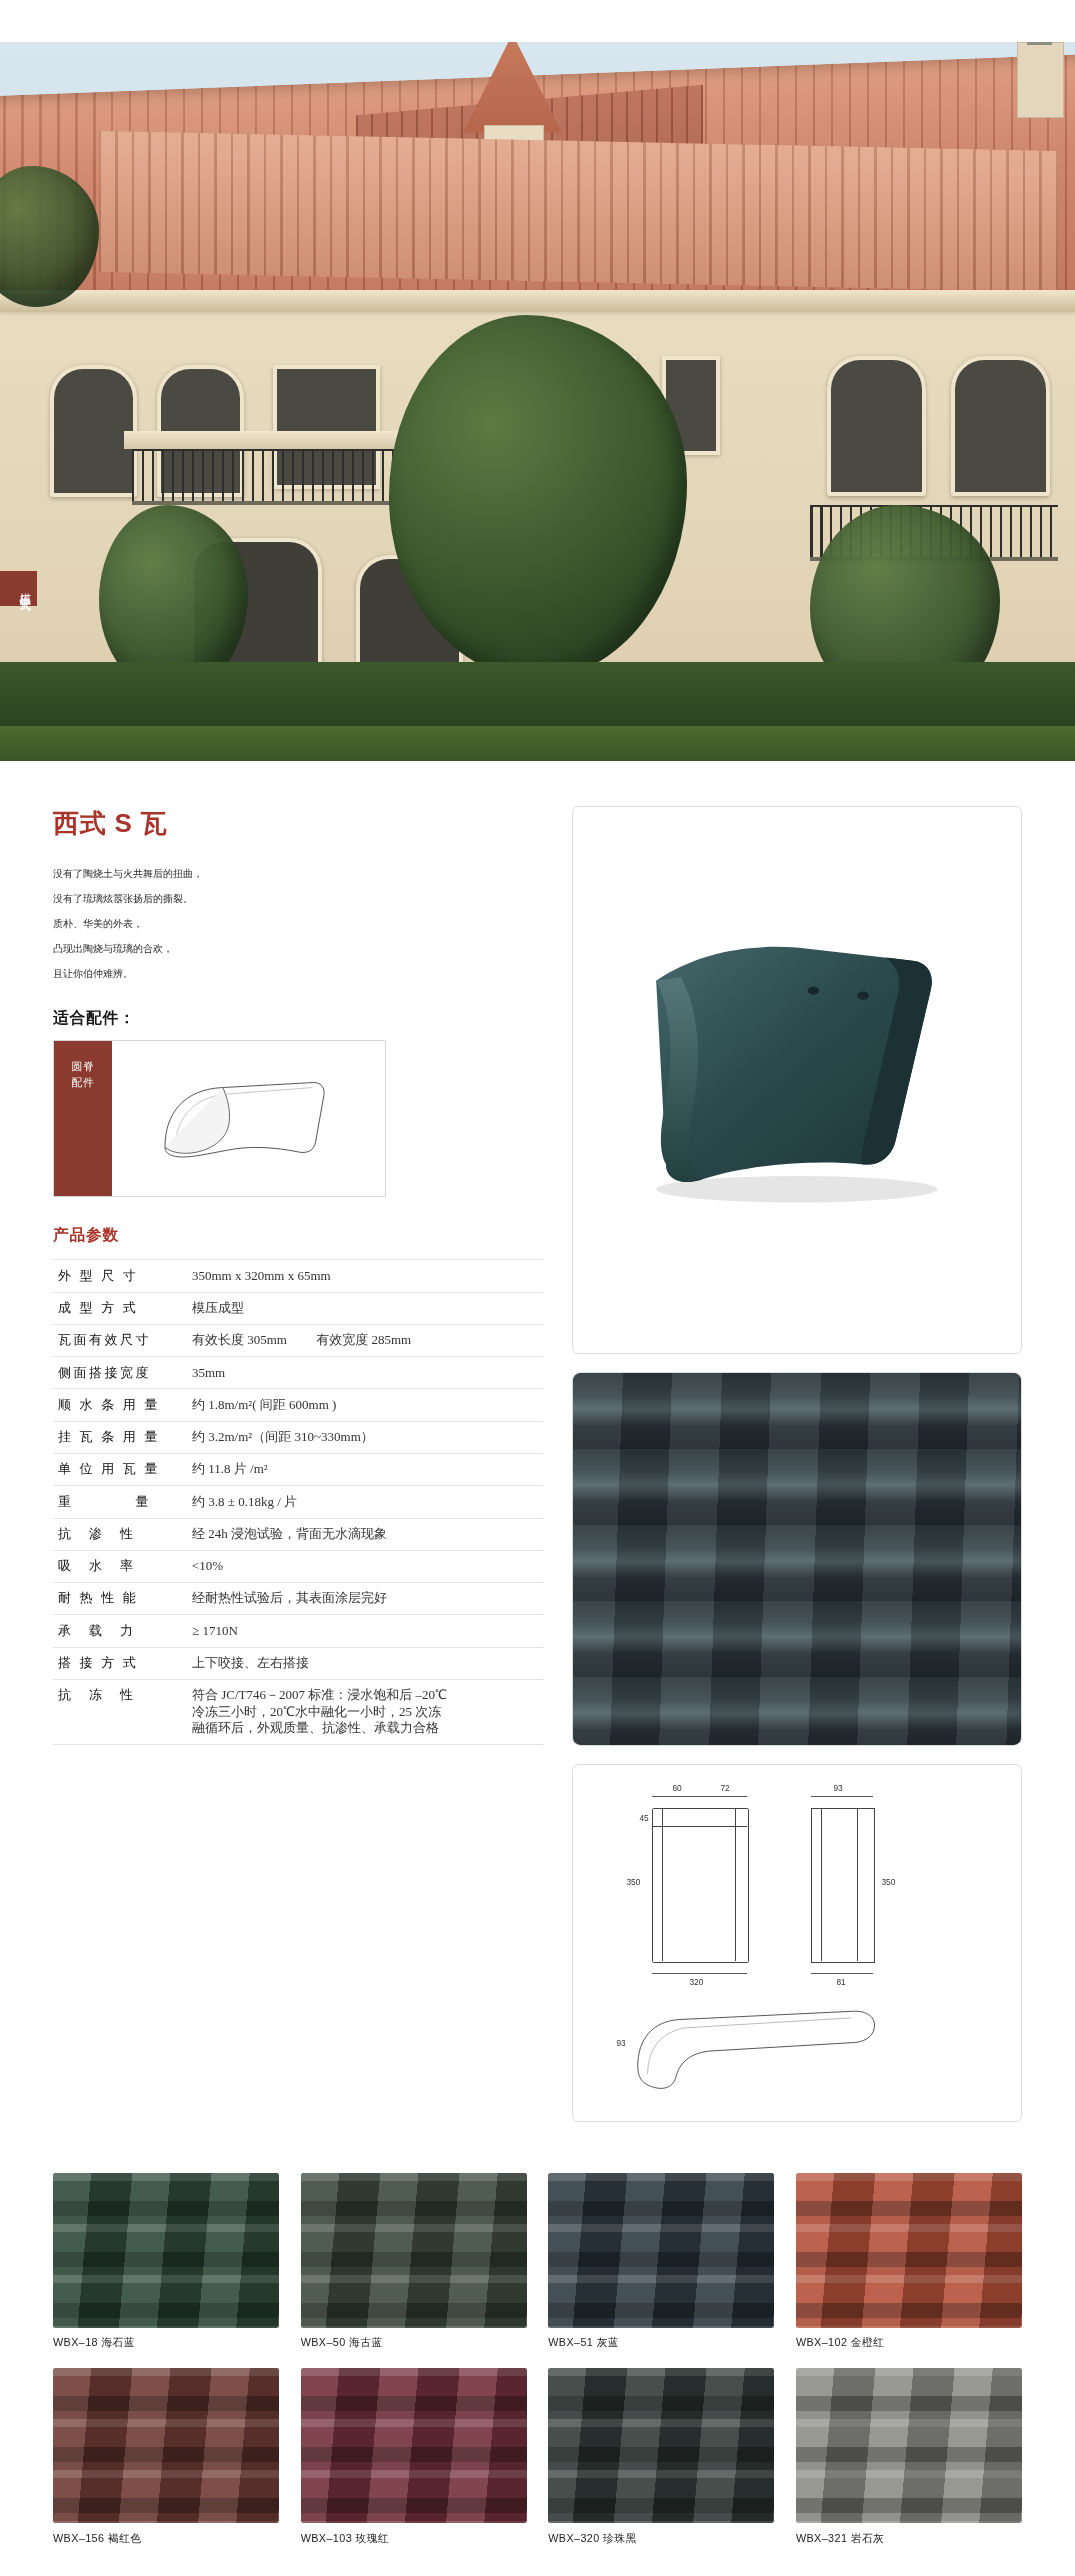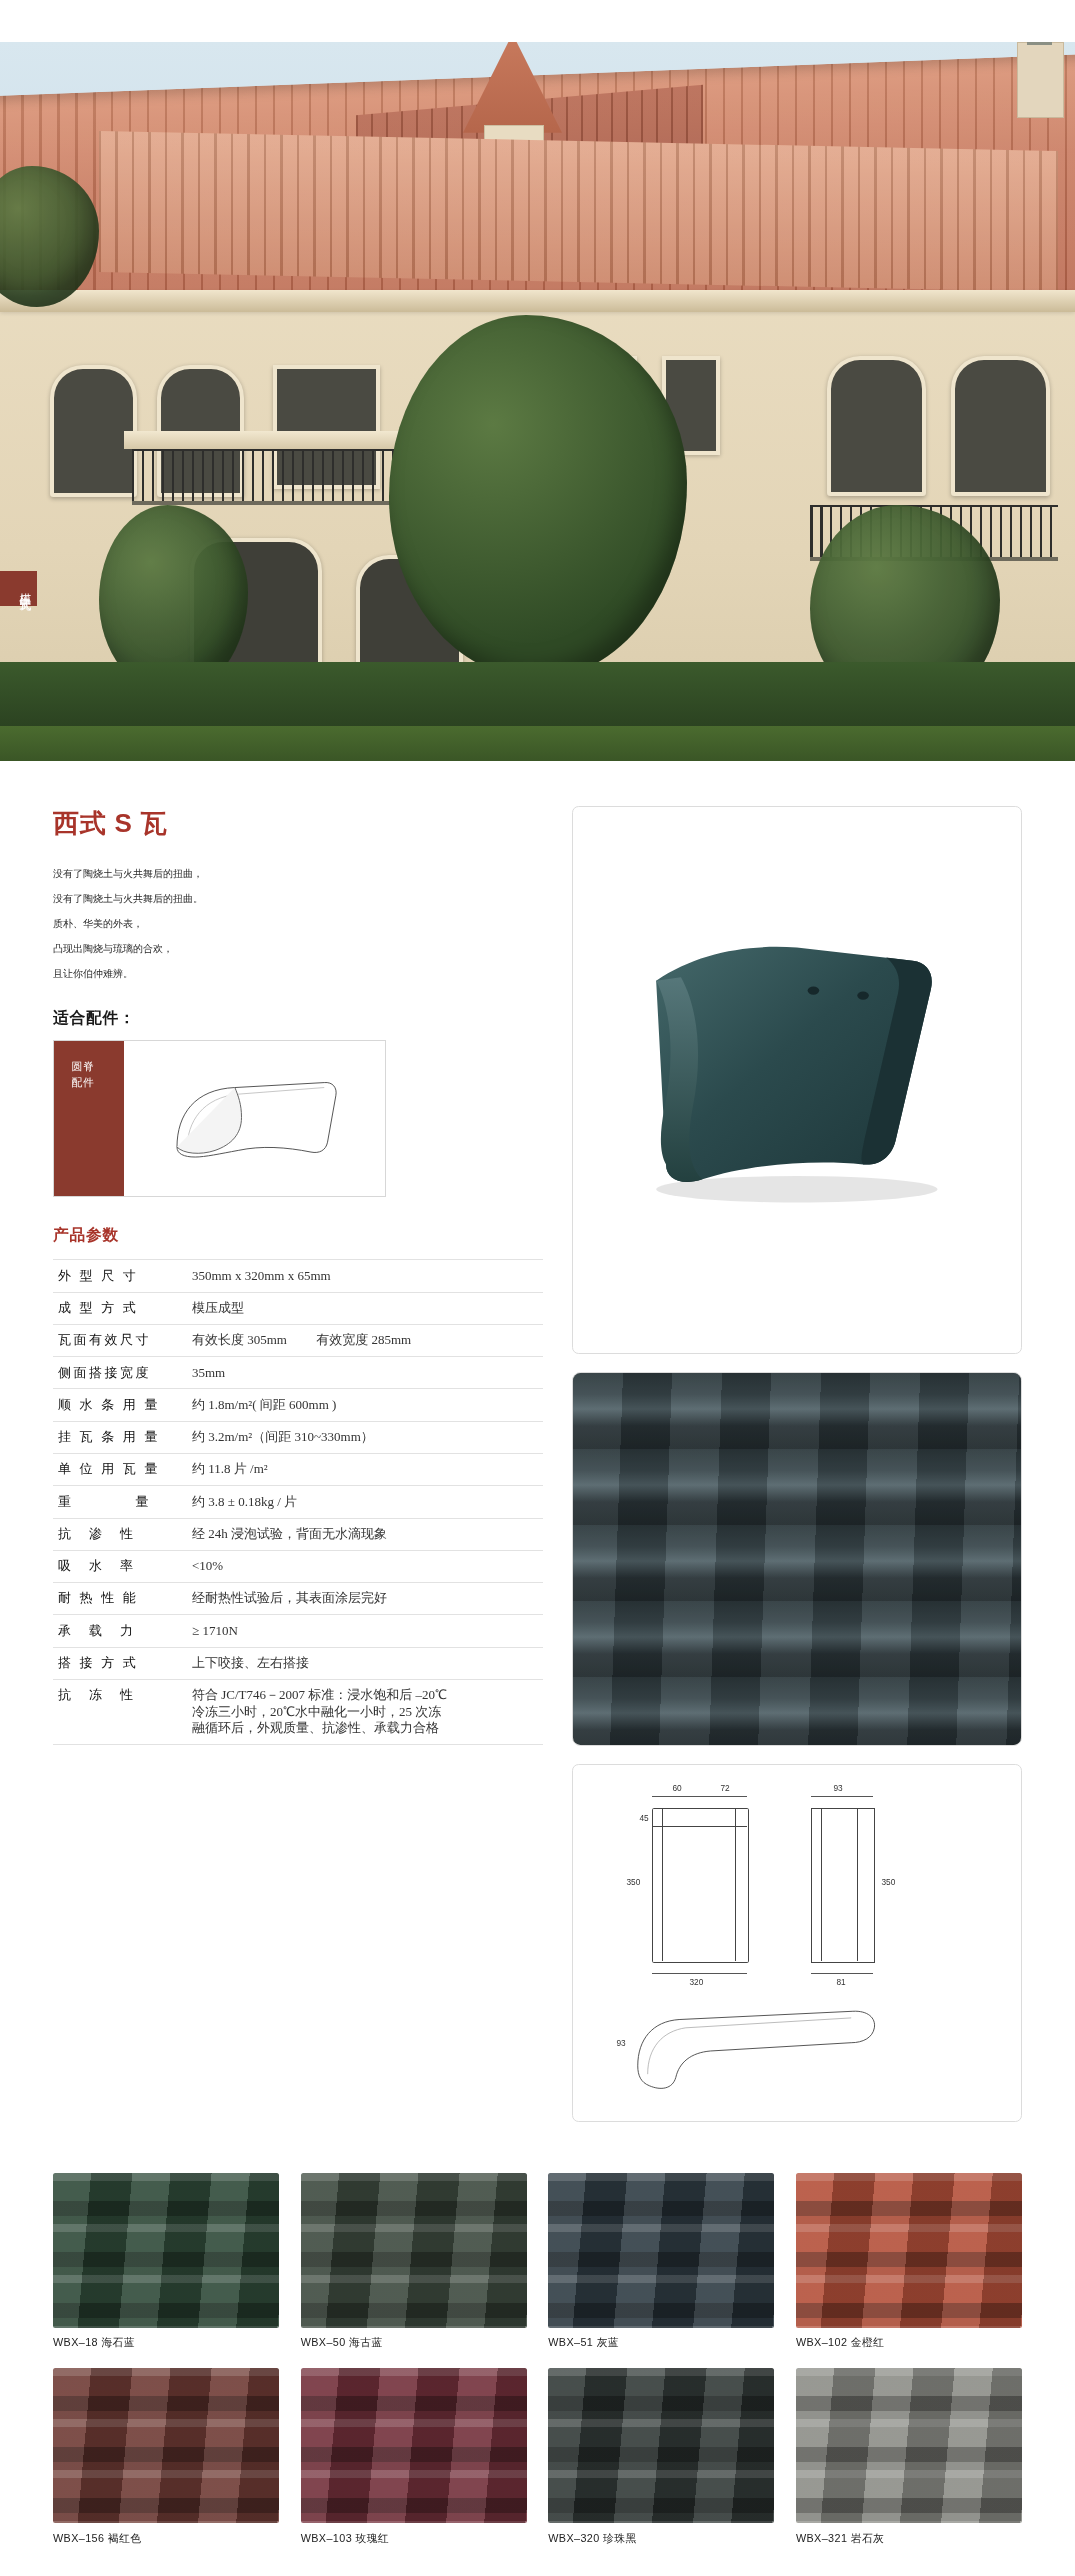--- a/index.html
+++ b/index.html
@@ -183,21 +183,21 @@
     border: 0.8px solid #d7d7d7;
     background: #fff;
     display: flex;
   }
   .fit-label {
     width: 58px;
     background: #8a3a2e;
     color: #fff;
     font-size: 10.8px;
     line-height: 15.7px;
-    padding: 18px 12px 0 0;
+    padding: 18px 0 0 0;
     text-align: center;
     letter-spacing: 0.8px;
   }
   .fit-label span { display:block; }
   .fit-art {
     flex: 1;
     position: relative;
   }
   .ridge-tile {
     position: absolute;
@@ -354,21 +354,21 @@
   </div>
 
   <div class="content">
 
     <div class="col-left">
 
       <h1 class="title">西式 S 瓦</h1>
 
       <div class="poem">
         <div>没有了陶烧土与火共舞后的扭曲，</div>
-        <div>没有了陶烧土与火共舞后的扭曲。</div>
+        <div>没有了琉璃炫嚣张扬后的撕裂。</div>
         <div>质朴、华美的外表，</div>
         <div>凸现出陶烧与琉璃的合欢，</div>
         <div>且让你伯仲难辨。</div>
       </div>
 
       <h2 class="sub">适合配件：</h2>
 
       <div class="fit-box">
         <div class="fit-label">
           <span>圆脊</span>

